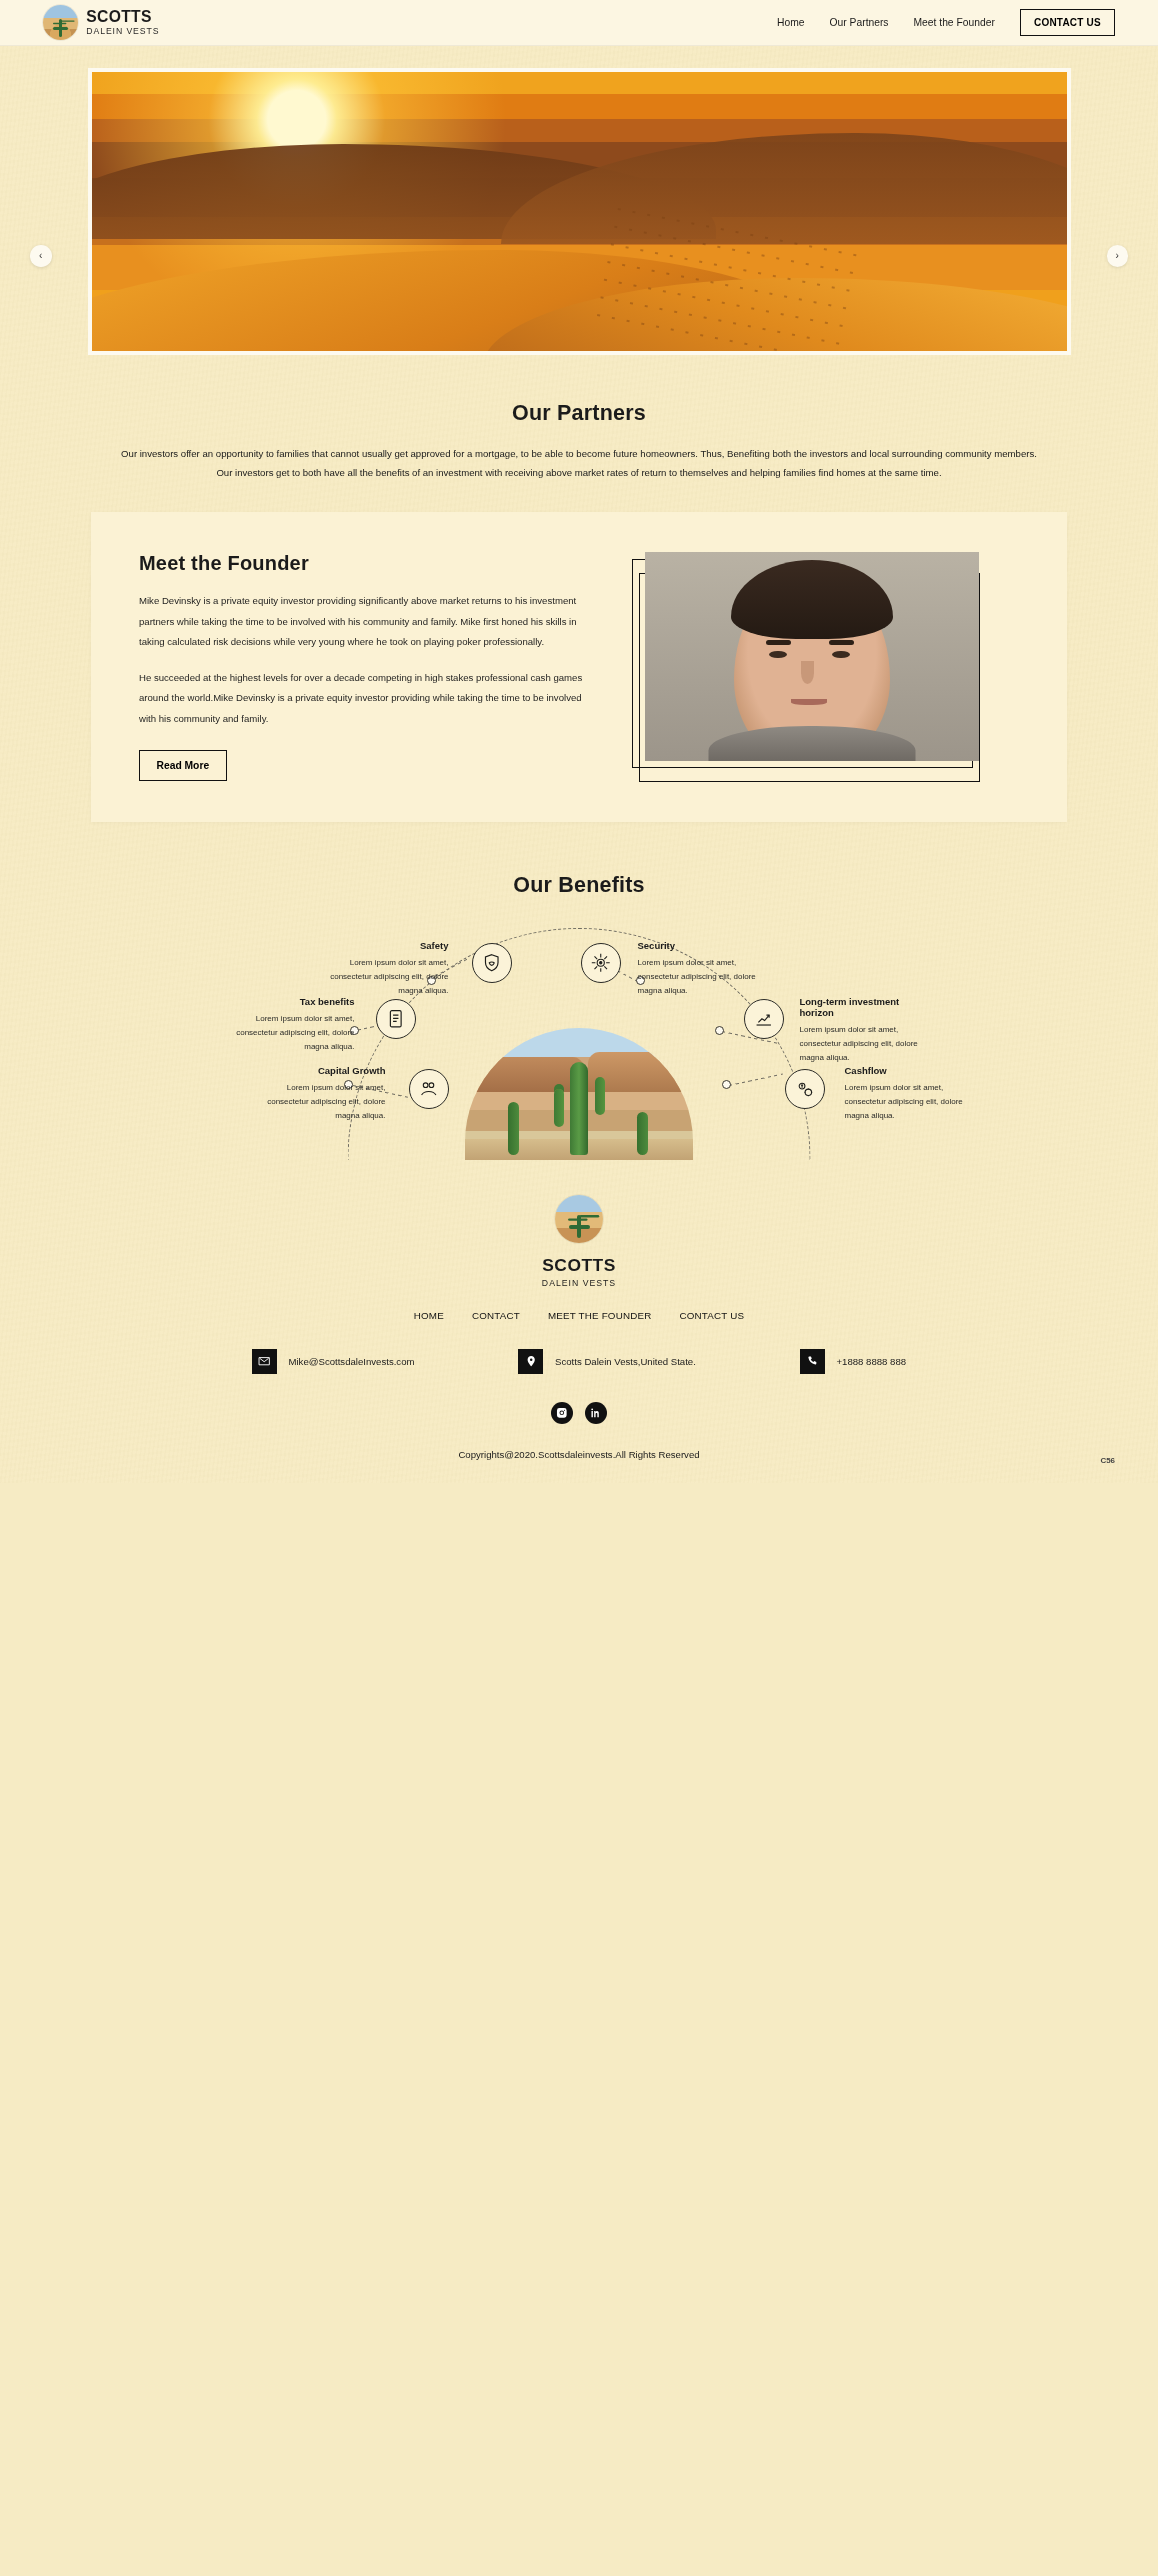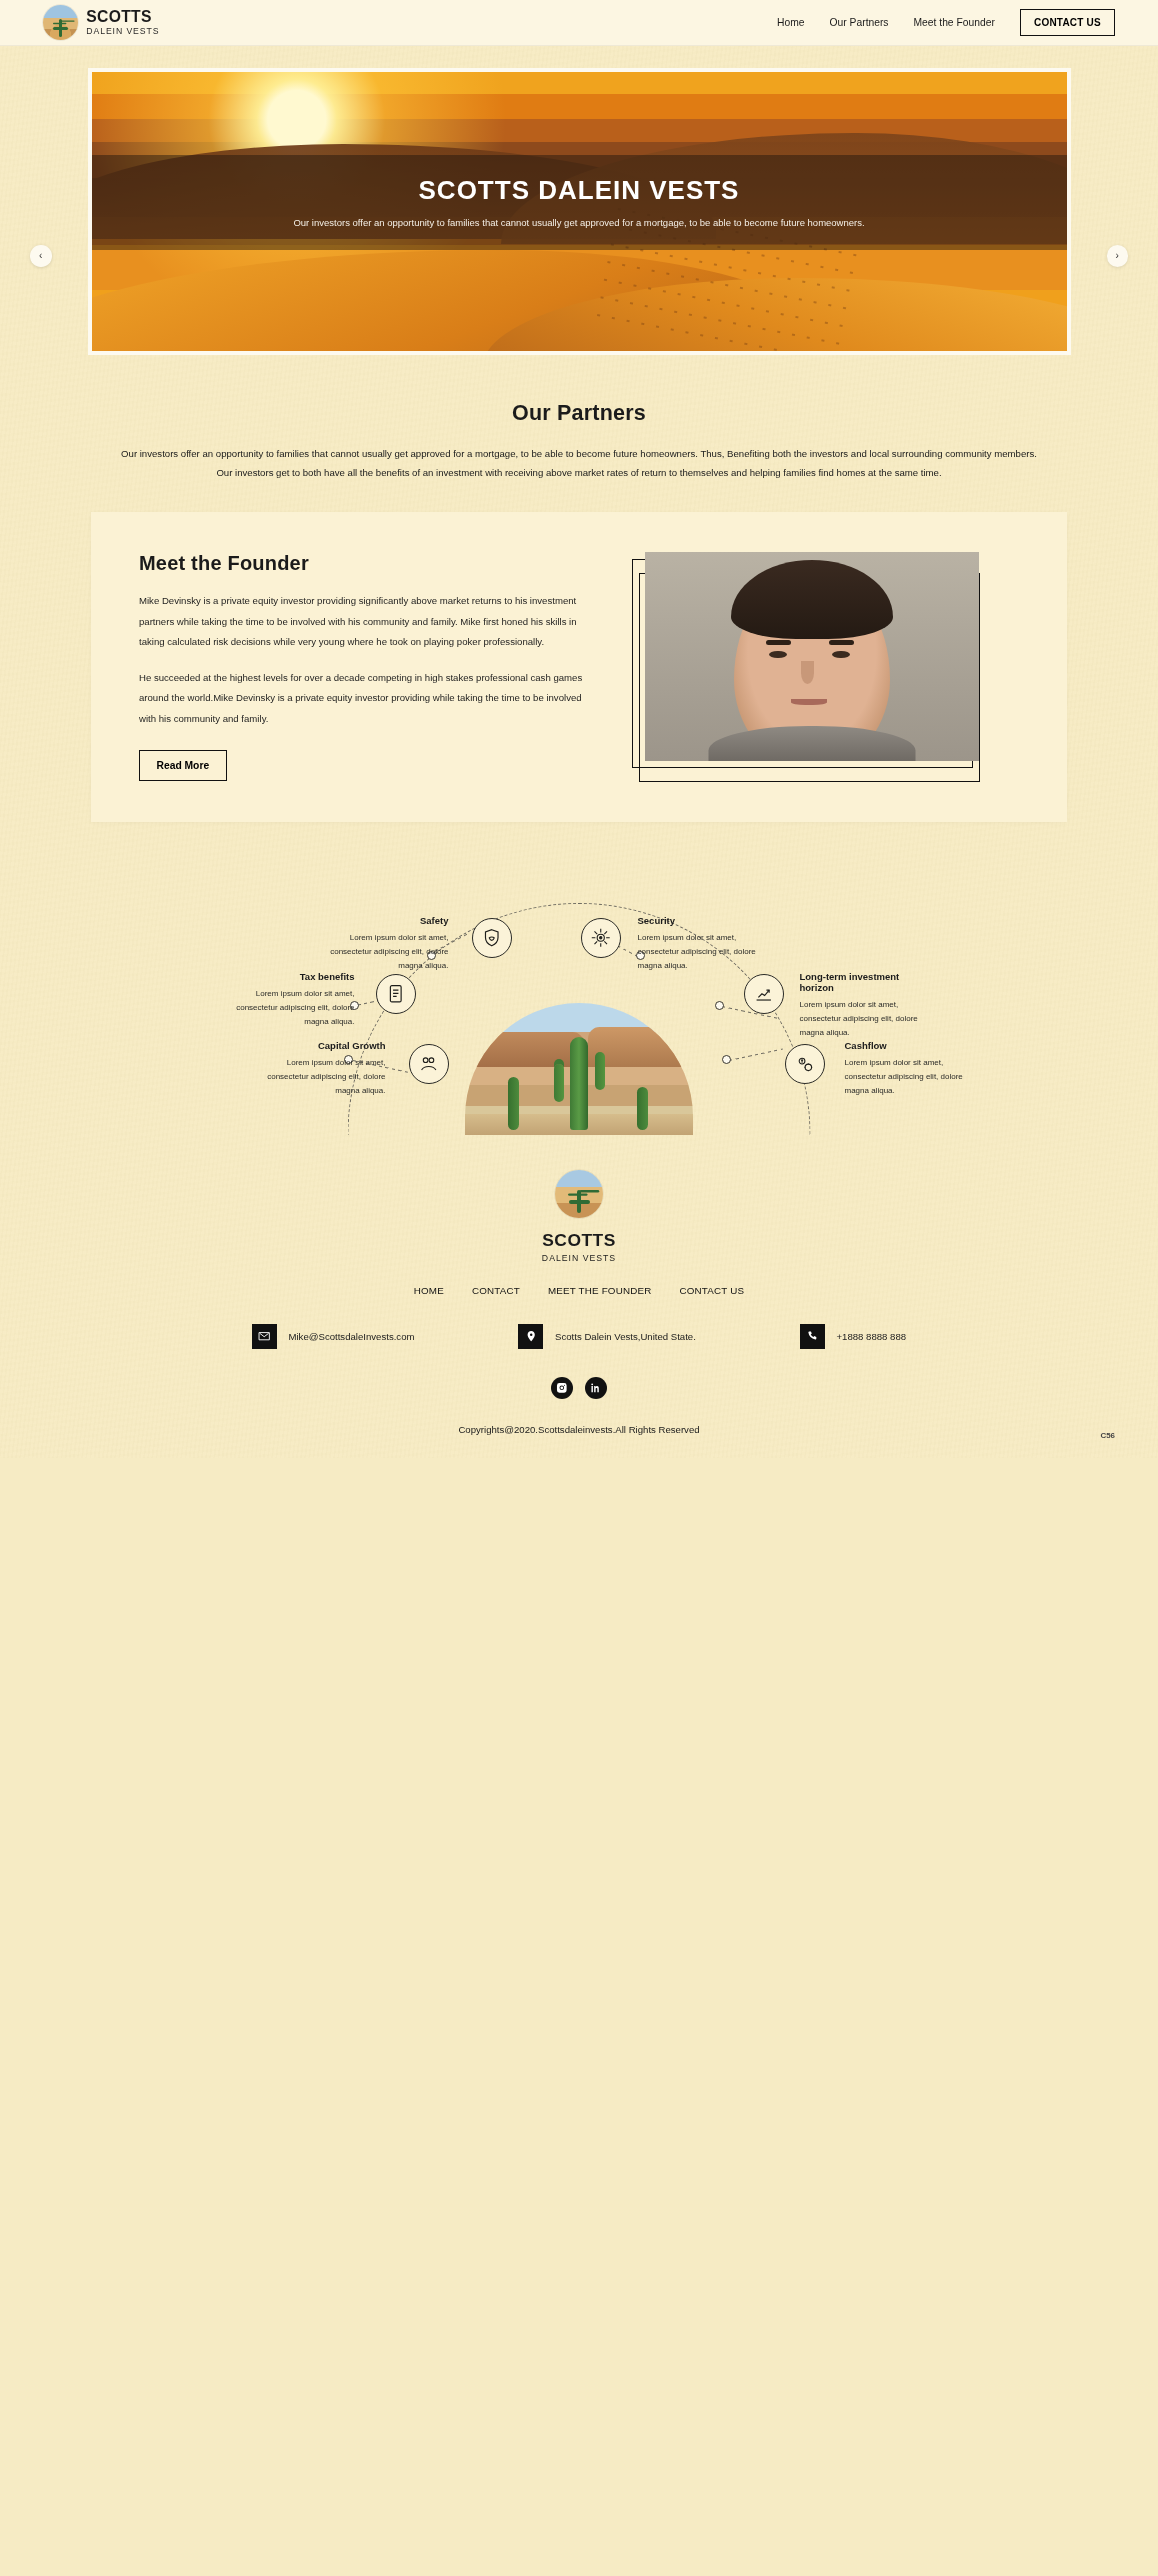--- a/index.html
+++ b/index.html
@@ -409,24 +409,20 @@
   <section class="hero-wrap">
     <div class="arrow prev">‹</div>
     <div class="hero-frame">
       <div class="hero-img">
         <div class="dune-a"></div>
         <div class="dune-b"></div>
         <div class="dune-c"></div>
         <div class="dune-d"></div>
         <div class="tracks"></div>
       </div>
-      <div class="hero-band">
-        <div class="hero-title">SCOTTS DALEIN VESTS</div>
-        <div class="hero-sub">Our investors offer an opportunity to families that cannot usually get approved for a mortgage, to be able to become future homeowners.</div>
-      </div>
     </div>
     <div class="arrow next">›</div>
   </section>
 
   <section class="partners">
     <h2 class="section-title">Our Partners</h2>
     <p>Our investors offer an opportunity to families that cannot usually get approved for a mortgage, to be able to become future homeowners. Thus, Benefiting both the investors and local surrounding community members. Our investors get to both have all the benefits of an investment with receiving above market rates of return to themselves and helping families find homes at the same time.</p>
   </section>
 
   <section class="founder-wrap">
@@ -449,20 +445,21 @@
           <div class="fp-eye r"></div>
           <div class="fp-nose"></div>
           <div class="fp-mouth"></div>
           <div class="fp-shirt"></div>
         </div>
       </div>
     </div>
   </section>
 
   <section class="benefits">
+    <h2 class="section-title">Our Benefits</h2>
 
     <div class="benefit-diagram">
 
       <div class="arch-img">
         <div class="arch-mesa"></div>
         <div class="arch-mesa2"></div>
         <div class="arch-ground"></div>
         <div class="arch-c2"></div>
         <div class="arch-c3"></div>
         <div class="arch-cactus"></div>

